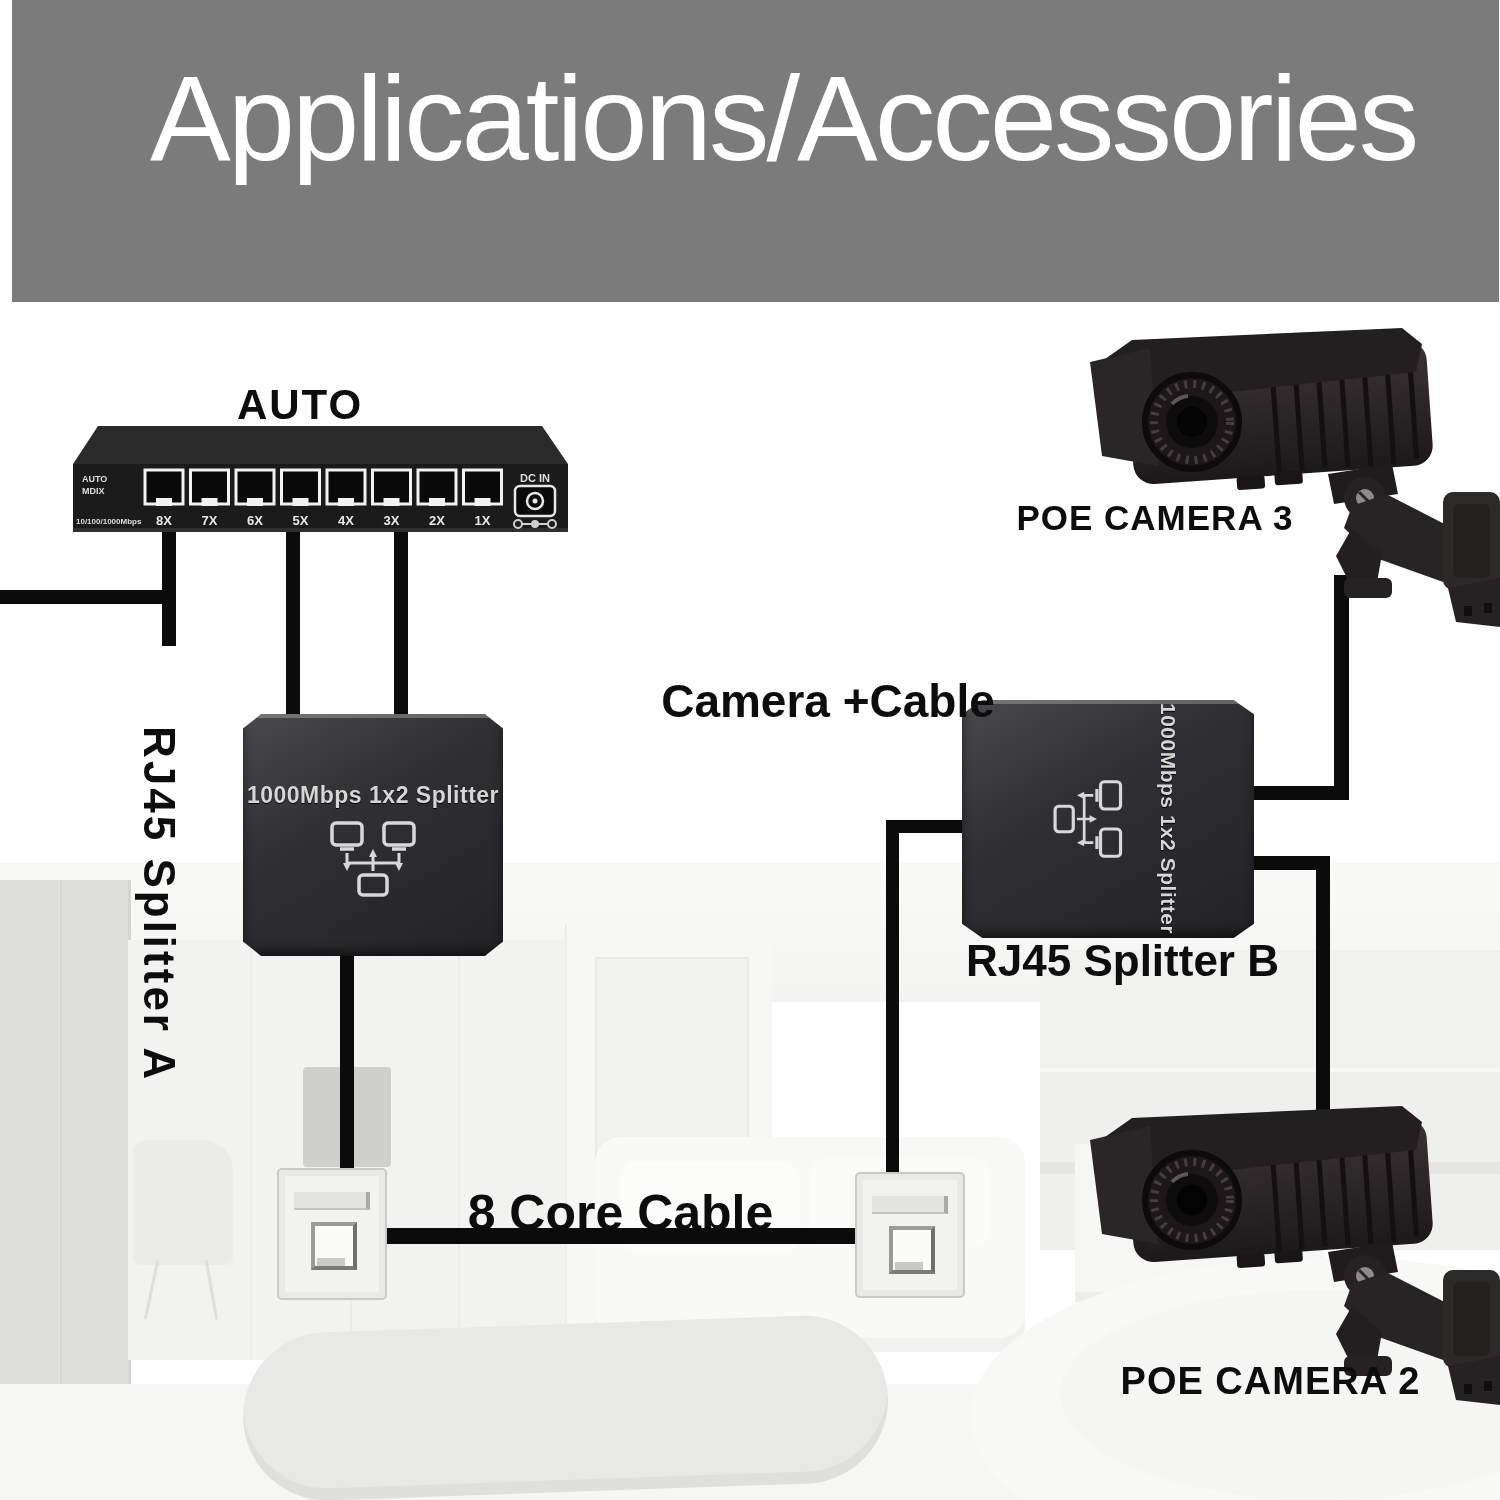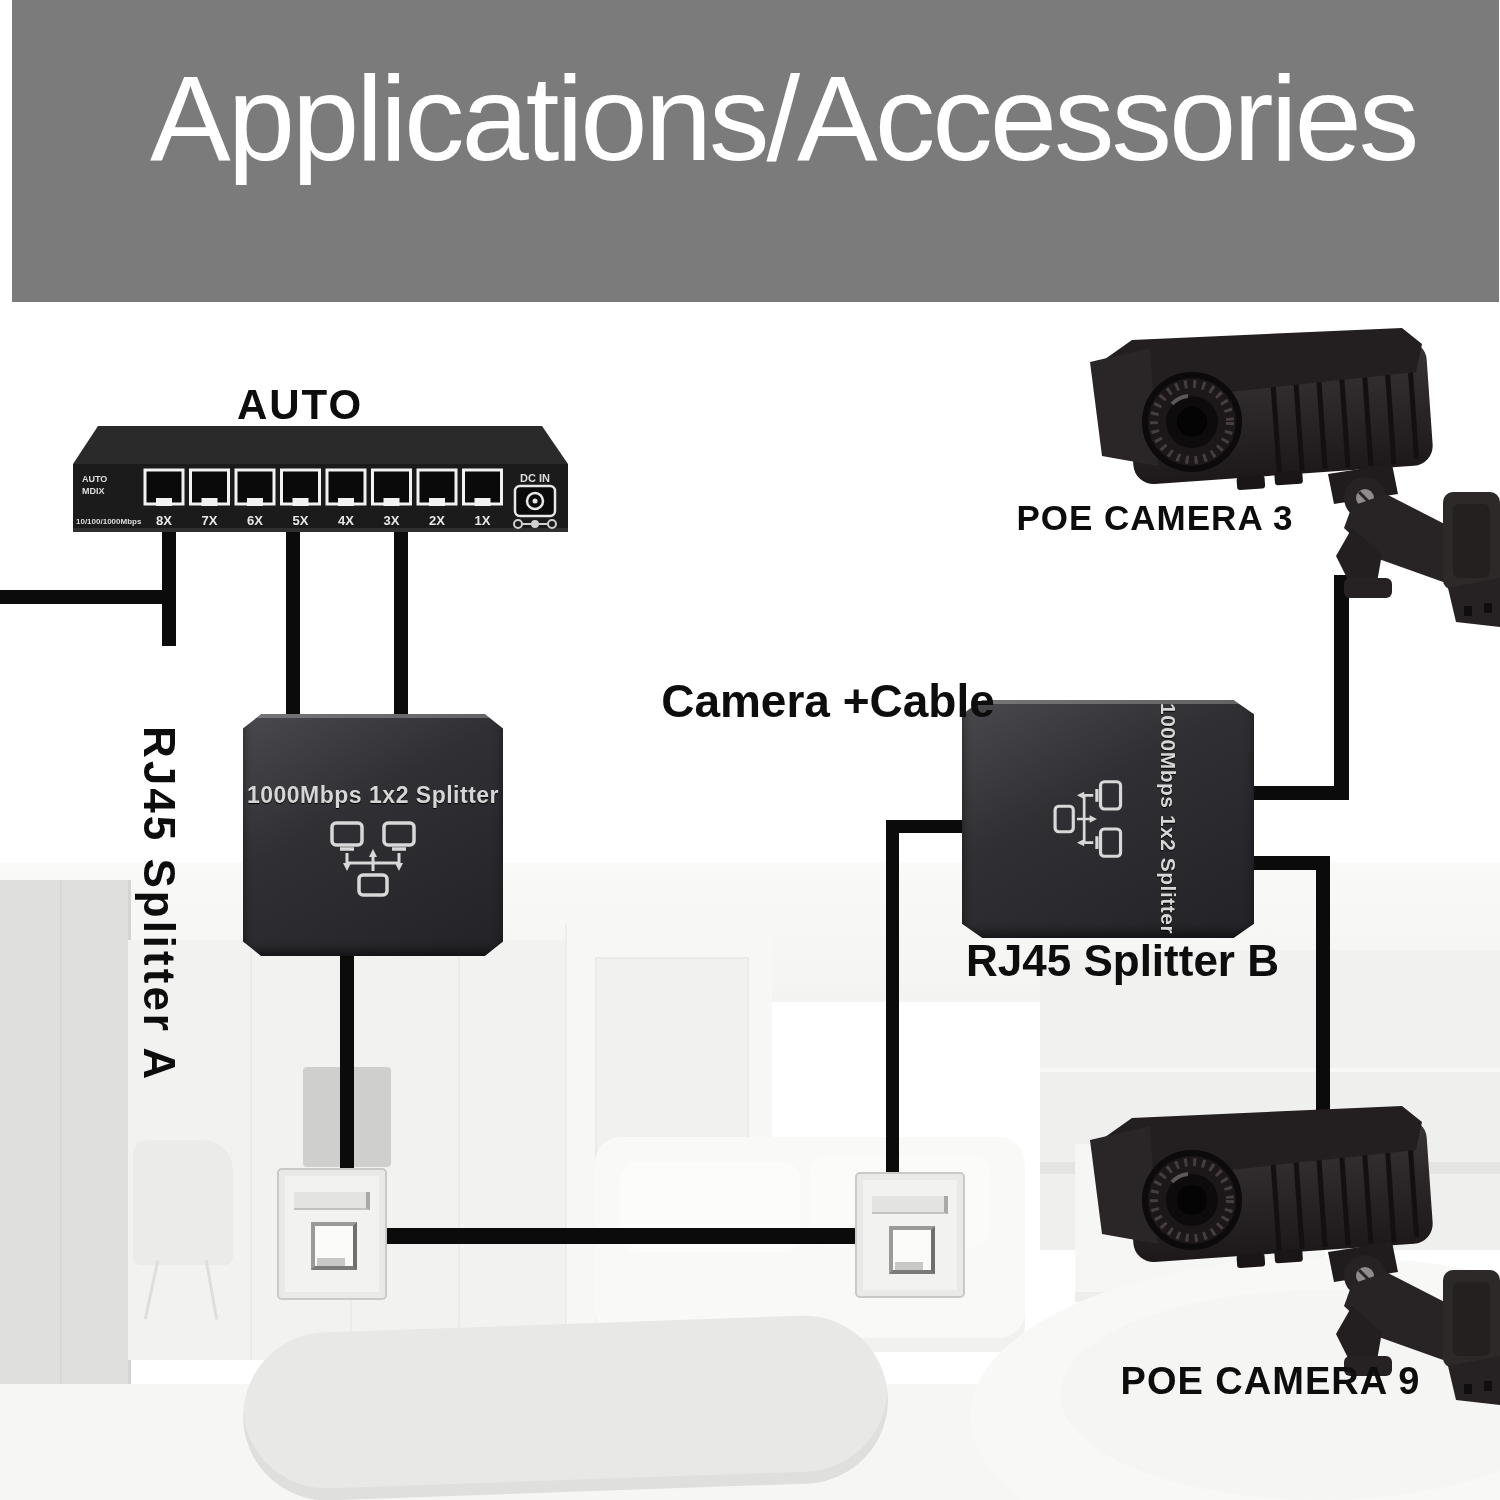--- a/index.html
+++ b/index.html
@@ -293,17 +293,18 @@
   <svg class="abs camera" style="left:1060px;top:322px;" width="440" height="330" viewBox="0 0 440 330">
       <use href="#cam-shape"></use>
     </svg>
   <svg class="abs camera" style="left:1060px;top:1100px;" width="440" height="330" viewBox="0 0 440 330">
       <use href="#cam-shape"></use>
     </svg>
 
   <div id="lbl-switch" class="abs lbl">AUTO</div>
   <div id="lbl-camcam" class="abs lbl">Camera +Cable</div>
   <div id="lbl-cam1" class="abs lbl">POE CAMERA 3</div>
-  <div id="lbl-cam2" class="abs lbl">POE CAMERA 9</div>
+  <div id="lbl-cam2" class="abs lbl">POE CAMERA 2</div>
   <div id="lbl-splA" class="abs lbl">RJ45 Splitter A</div>
   <div id="lbl-splB" class="abs lbl">RJ45 Splitter B</div>
+  <div id="lbl-cable" class="abs lbl">8 Core Cable</div>
 
 </div>
 
 </body></html>

